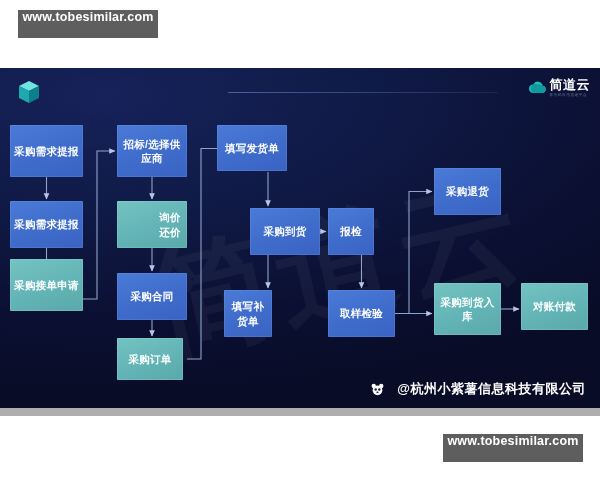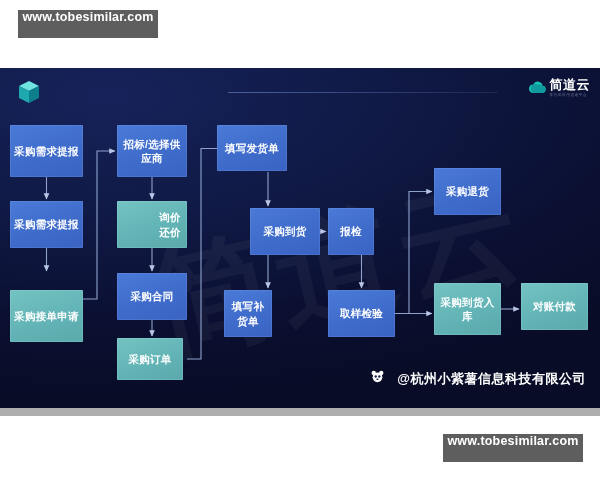--- a/index.html
+++ b/index.html
@@ -88,22 +88,22 @@
   .teal{
     background:linear-gradient(160deg,#74c3c2 0%,#63b4b6 55%,#5aa9ab 100%);
     box-shadow:0 0 0 .5px rgba(180,235,235,.35) inset;
   }
 
   
   #links{position:absolute;left:0;top:0;width:600px;height:340px;pointer-events:none;}
 
   
   #signature{
-    position:absolute;right:14px;top:302px;
-    display:flex;gap:13px;
+    position:absolute;right:14px;top:312px;
+    display:flex;align-items:center;gap:13px;
     color:#ffffff;font-size:13px;font-weight:bold;letter-spacing:.5px;
   }
   #sig-icon{width:13px;height:13px;}
 
   
   #strip{position:absolute;left:0;top:408px;width:600px;height:8px;background:#aeaeae;}
 </style>
 </head>
 <body>
 
@@ -158,21 +158,21 @@
       </g>
   </svg>
 
   <div id="node-layer">
       <div class="node blue" style="left: 10px; top: 57px; width: 73px; height: 52px;">
         <span>采购需求提报</span>
       </div>
       <div class="node blue" style="left: 10px; top: 133px; width: 73px; height: 47px;">
         <span>采购需求提报</span>
       </div>
-      <div class="node teal" style="left: 10px; top: 222px; width: 73px; height: 52px;">
+      <div class="node teal" style="left: 10px; top: 191px; width: 73px; height: 52px;">
         <span>采购接单申请</span>
       </div>
       <div class="node blue" style="left: 117px; top: 57px; width: 70px; height: 52px;">
         <span>招标/选择供应商</span>
       </div>
       <div class="node teal" style="left: 117px; top: 133px; width: 70px; height: 47px; padding-left: 40px;">
         <span>询价还价</span>
       </div>
       <div class="node blue" style="left: 117px; top: 205px; width: 70px; height: 47px;">
         <span>采购合同</span>

